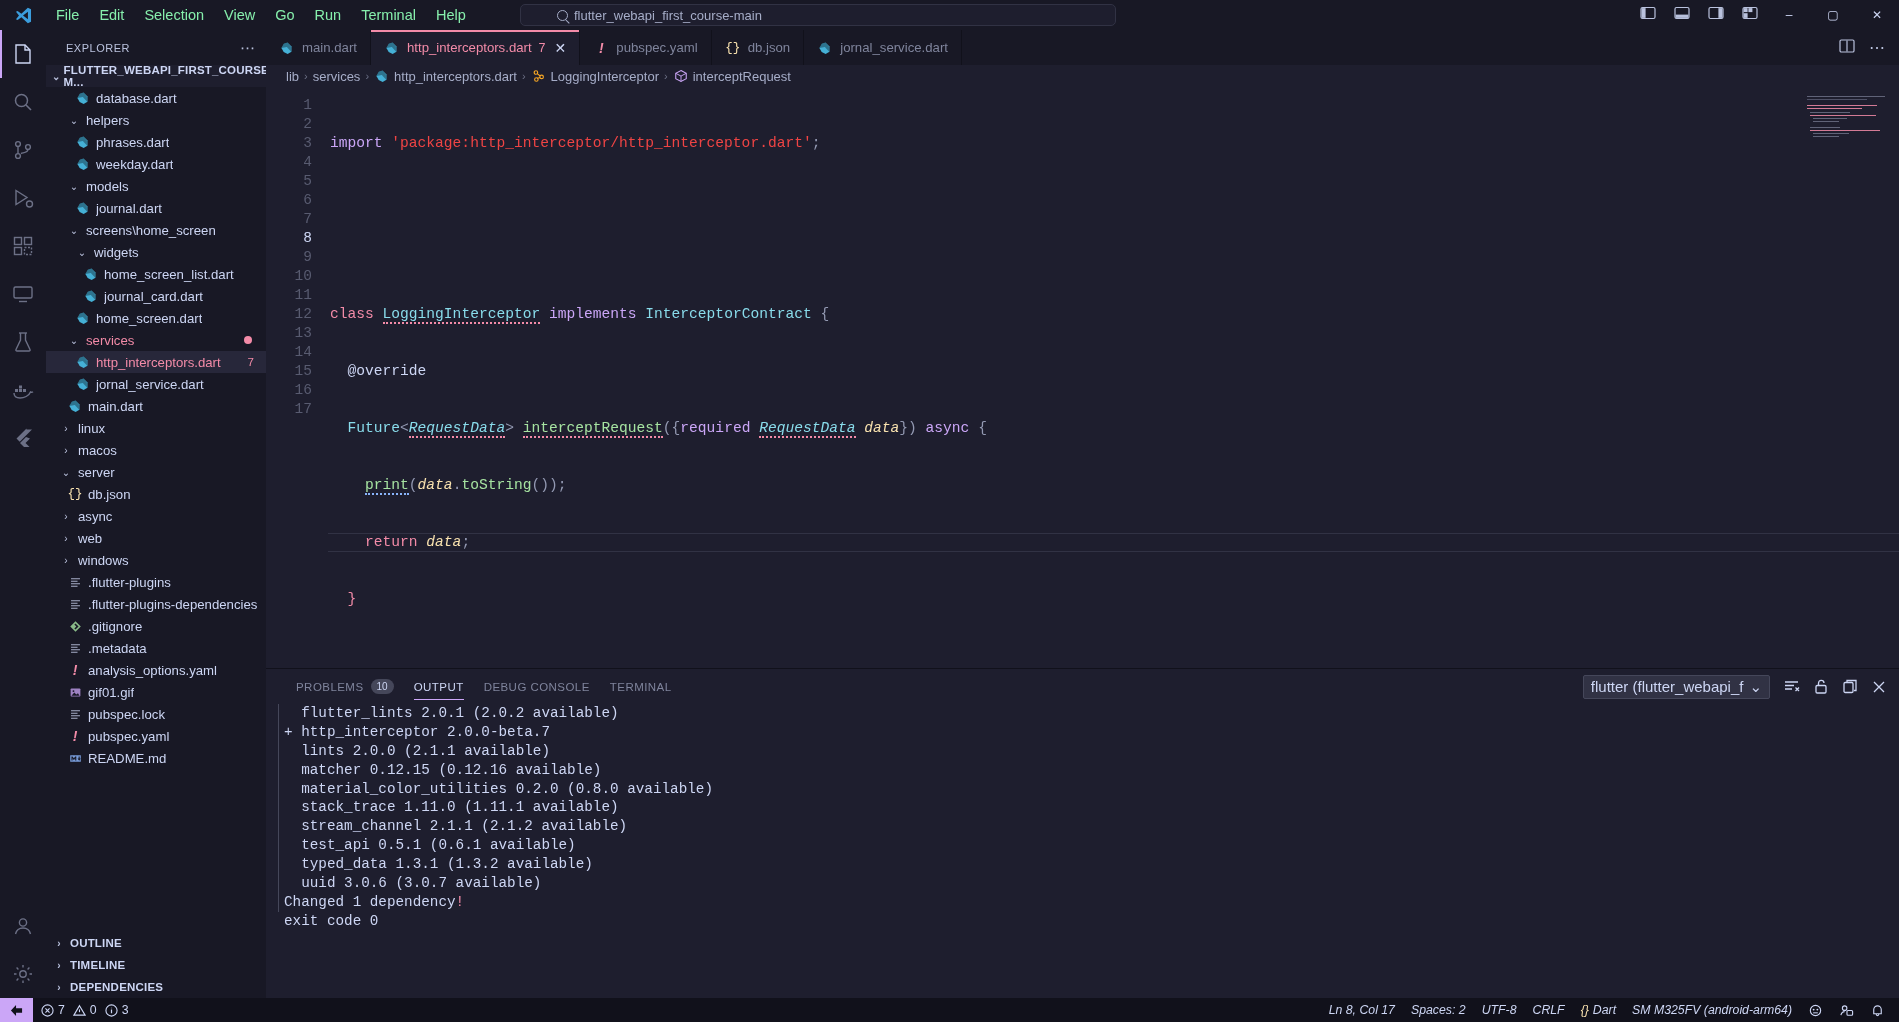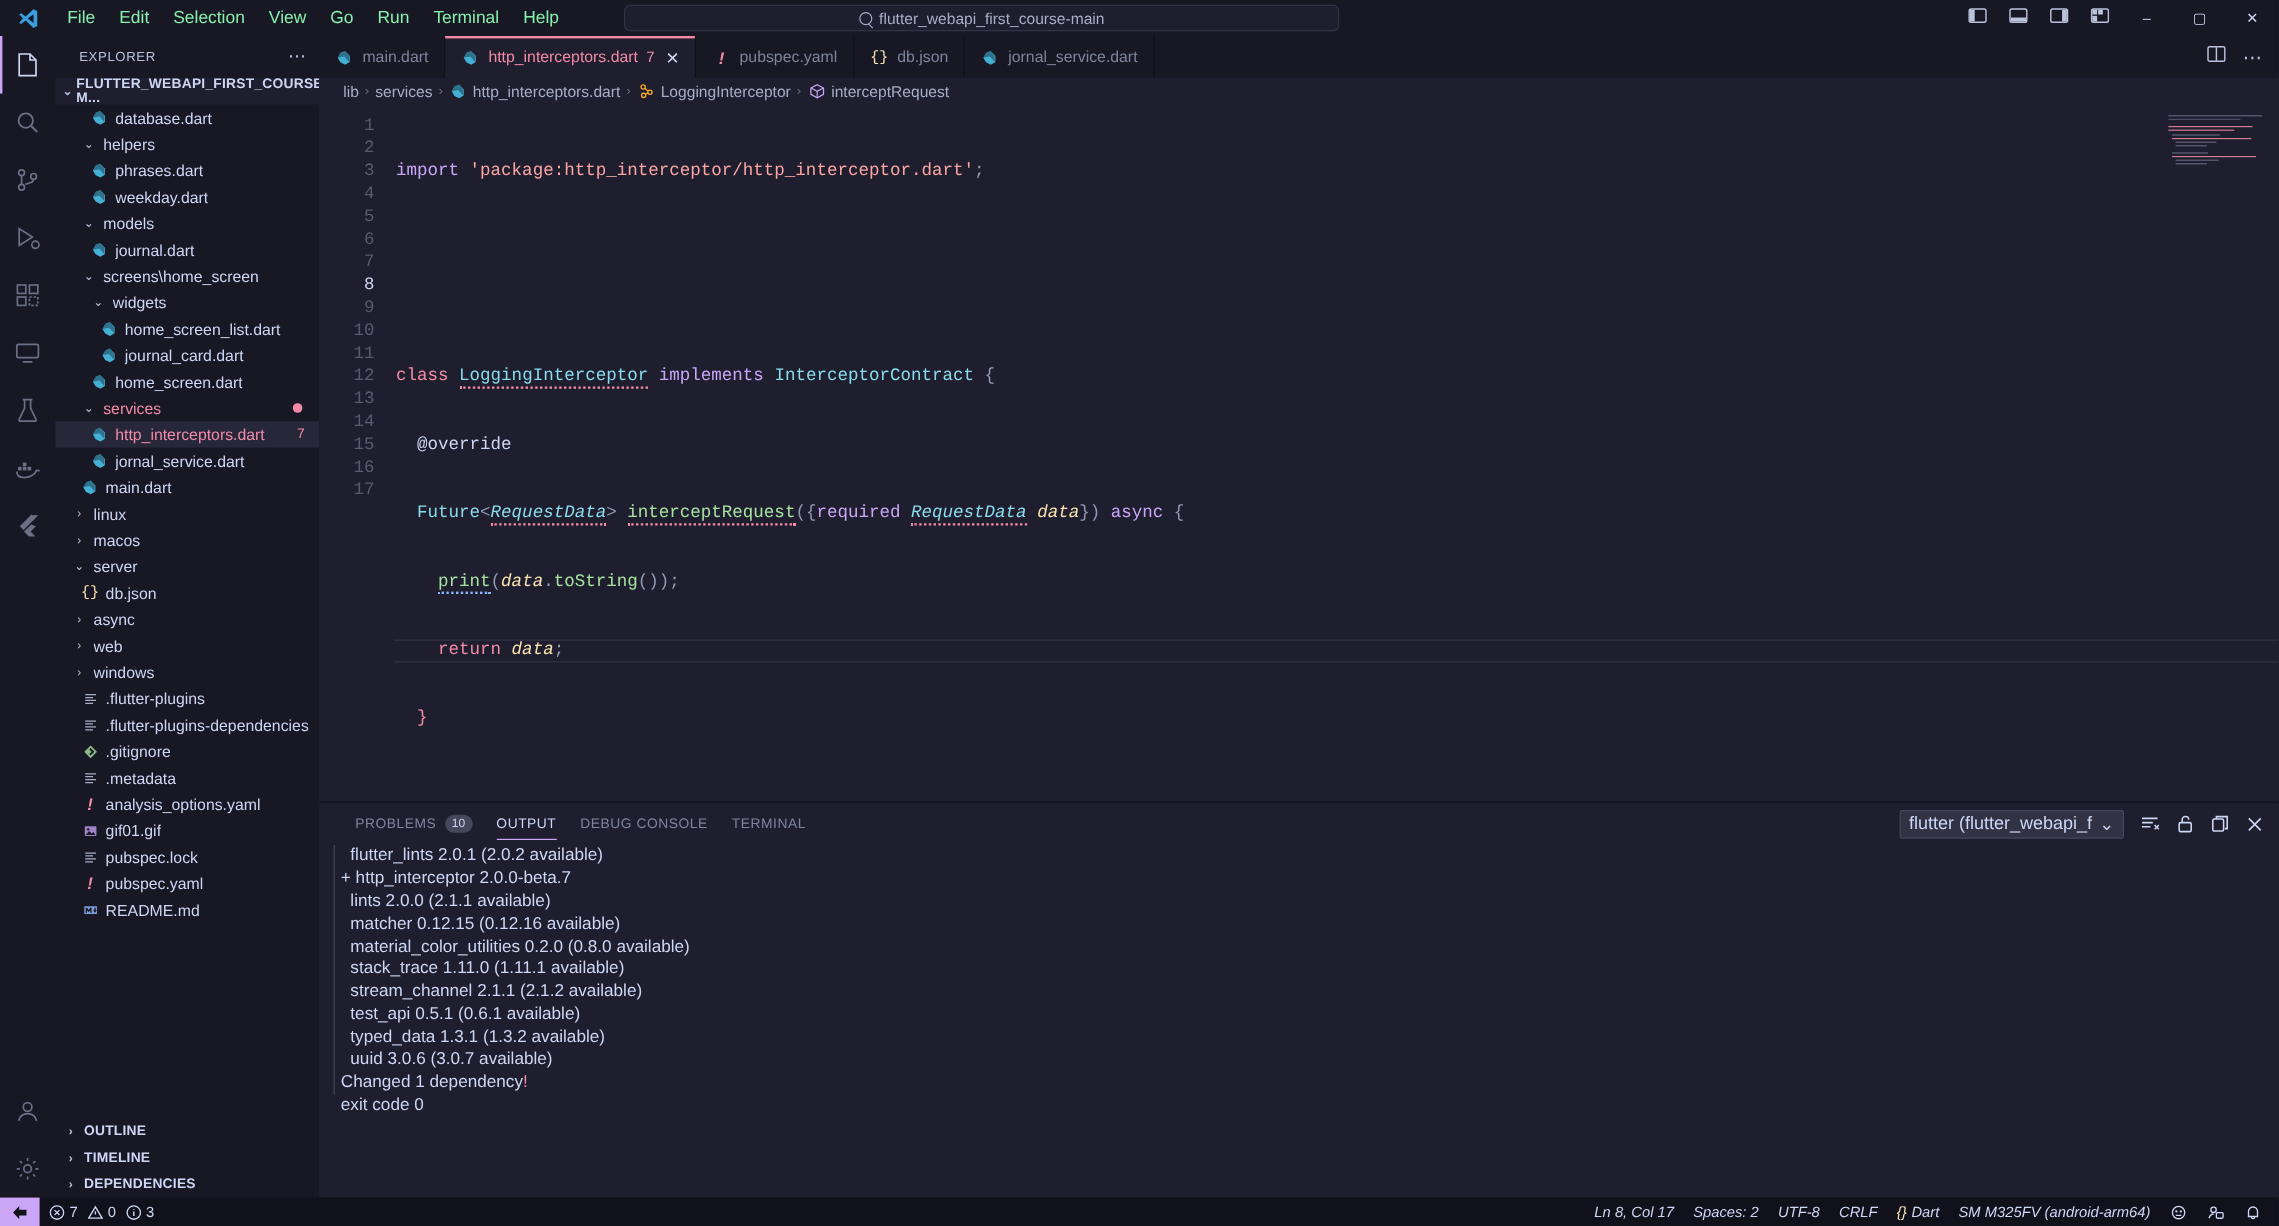--- a/index.html
+++ b/index.html
@@ -23,21 +23,21 @@
   .menu-item {
     font-size: 14.5px; color: #86efac; padding: 4px 10px; line-height: 16px;
     white-space: nowrap; cursor: default;
   }
   .nav-arrows { display:flex; align-items:center; gap:18px; margin-left: 52px; color:#6c7086; }
   .nav-arrows span { font-size: 19px; line-height: 1; }
   .nav-arrows .fwd { color: #45475a; }
   .searchbox {
     position:absolute; left: 520px; width: 596px; height: 22px;
     background: #1e1e2e; border: 1px solid #313244; border-radius: 5px;
-    display:flex; align-items:center; justify-content:center; gap:6px;
+    display:flex; align-items:center; justify-content:flex-start; gap:6px;padding-left:36px;
   }
   .searchbox .mag { width: 11px; height: 11px; border: 1.4px solid #a6adc8; border-radius: 50%; position: relative; display:inline-block;}
   .searchbox .mag:after { content:""; position:absolute; width:1.4px; height:5px; background:#a6adc8; right:-1px; bottom:-4px; transform: rotate(-45deg); }
   .searchbox .stxt { font-size: 13px; color: #a6adc8; }
   .win-ctrl { position:absolute; right: 0; display:flex; align-items:center; height:30px; }
   .win-ctrl .lay { width: 34px; text-align:center; color:#bac2de; }
   .win-ctrl .btn { width: 44px; height: 30px; display:flex; align-items:center; justify-content:center; color:#cdd6f4; font-size: 12px; }
 
   
   .body { flex: 1; display: flex; min-height: 0; }
@@ -127,21 +127,21 @@
   }
   .code .ln { height: 19px; position: relative; padding-left: 2px; }
   .code .ln.hl:before {
     content:""; position:absolute; left:-62px; right:-8px; top:0; bottom:0;
     border-top:1px solid #313244; border-bottom:1px solid #313244; pointer-events:none;
   }
   .code .ln > span { position: relative; }
   .ind { position:absolute; top:0; bottom:0; width:1px; background:#313244; }
   .kw  { color: #cba6f7; }
   .kw2 { color: #f38ba8; }
-  .str { color: #fca5a5; }
+  .str { color: #ef4444; }
   .typ { color: #89dceb; }
   .typi{ color: #89dceb; font-style: italic; }
   .fn  { color: #a6e3a1; }
   .var { color: #f9e2af; font-style: italic; }
   .ann { color: #cdd6f4; }
   .pun { color: #9399b2; }
   .sq  { border-bottom: 2px dotted #f38ba8; }
   .sqb { border-bottom: 2px dotted #89b4fa; }
   .minimap { position:absolute; right: 0; top: 0; width: 100px; height: 100%; opacity:.85; }
   .mm-line { position:absolute; height: 1px; }
@@ -161,21 +161,21 @@
     background:#45475a; color:#cdd6f4; border-radius: 9px; font-size: 10px;
     padding: 1px 6px; line-height: 13px; letter-spacing:0;
   }
   .panel-right { margin-left:auto; display:flex; align-items:center; gap: 13px; padding-right: 12px; }
   .psel {
     height: 24px; background:#313244; border:1px solid #45475a; border-radius:2px;
     display:flex; align-items:center; gap:6px; padding: 0 7px; font-size: 15px; color:#cdd6f4;
   }
   .picon { color:#cdd6f4; display:flex; align-items:center; }
   .panel-body {
-    flex: 1; overflow: hidden; font-family: Liberation Sans, sans-serif;
+    flex: 1; overflow: hidden; font-family: Liberation Mono, monospace;
     font-size: 14.3px; line-height: 18.9px; color: #cdd6f4; padding-left: 18px;
     position: relative;
   }
   .pline { white-space: pre; height: 18.9px; }
   .pline .bang { color:#f38ba8; }
 
   
   .statusbar {
     height: 24px; flex: 0 0 24px; background: #11111b; display:flex; align-items:center;
     font-size: 12.3px; color: #cdd6f4;

